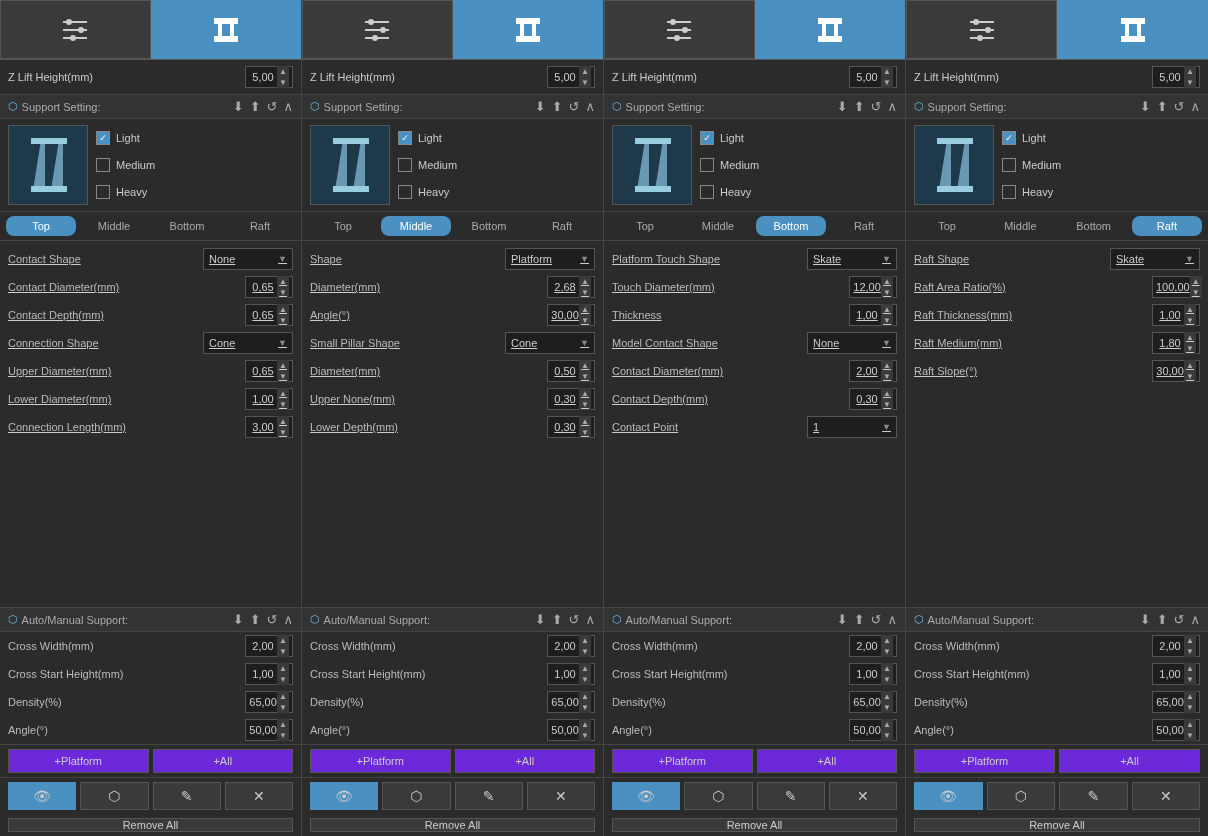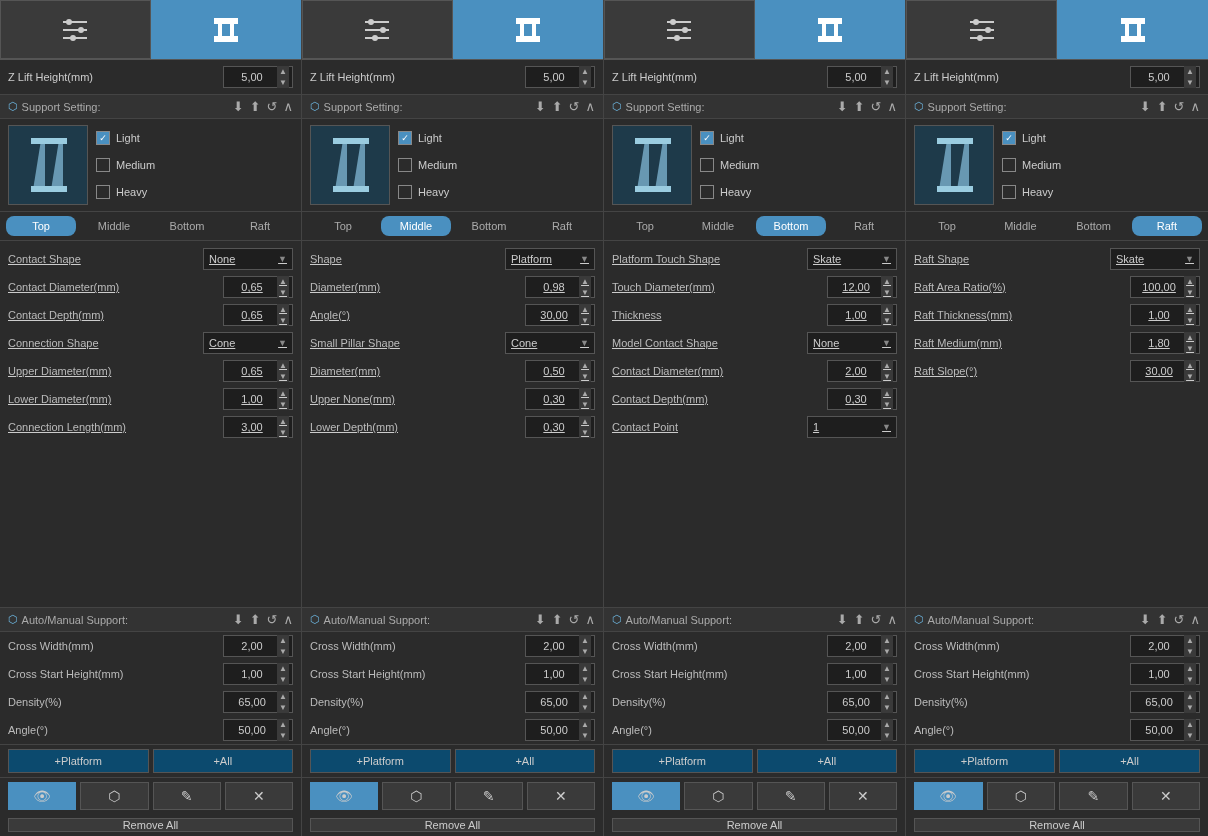--- a/index.html
+++ b/index.html
@@ -200,21 +200,21 @@
       justify-content: space-between;
       padding: 0 5px;
       font-size: 11px;
       cursor: pointer;
     }
     .dropdown .arr { color: #888; font-size: 9px; }
     .numbox {
       background: #1e1e1e;
       border: 1px solid #555;
       color: #ccc;
-      width: 70px;
+      width: 48px;
       height: 22px;
       display: flex;
       align-items: center;
       justify-content: space-between;
       padding: 0 3px;
       font-size: 11px;
     }
     .numbox span { flex: 1; text-align: center; }
 
     
@@ -229,21 +229,21 @@
 
     
     .bottom-buttons {
       display: flex;
       gap: 4px;
       padding: 4px 8px;
       border-top: 1px solid #444;
     }
     .btn-platform, .btn-all {
       flex: 1;
-      background: #0c4a6e;
+      background: #6d28d9;
       border: 1px solid #555;
       color: #ccc;
       padding: 5px;
       font-size: 11px;
       cursor: pointer;
       text-align: center;
     }
 
     
     .icon-row {
@@ -606,21 +606,21 @@
         <div class="dropdown">
           <span>Platform</span>
           <span class="arr">▼</span>
         </div>
       </div>
       </div>
       <div class="form-row">
         <span class="form-label">Diameter(mm)</span>
         <div class="form-control">
         <div class="numbox">
-          <span>0,98</span>
+          <span>2,68</span>
           <div class="spin-btns">
             <button class="spin-btn">▲</button>
             <button class="spin-btn">▼</button>
           </div>
         </div>
       </div>
       </div>
       <div class="form-row">
         <span class="form-label">Angle(°)</span>
         <div class="form-control">

